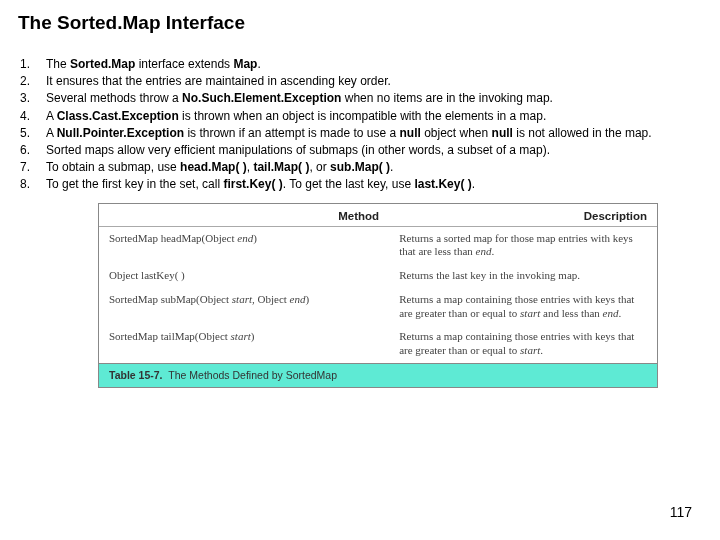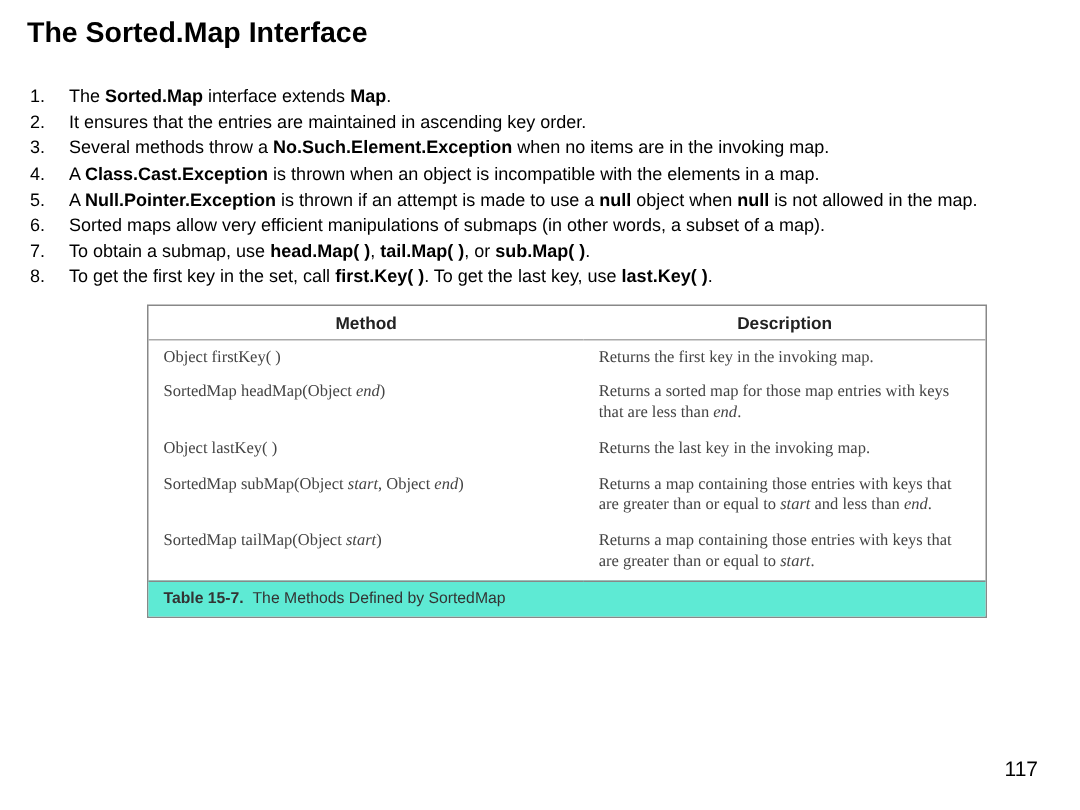--- a/index.html
+++ b/index.html
@@ -44,21 +44,21 @@
     background: #fff;
   }
   table {
     width: 100%;
     border-collapse: collapse;
     font-family: Georgia, 'Times New Roman', serif;
     font-size: 11px;
     color: #444;
   }
   th {
-    text-align: center;
+    text-align: right;
     font-family: Arial, sans-serif;
     font-weight: bold;
     color: #222;
     padding: 6px 10px 4px 10px;
     border-bottom: 1px solid #aaa;
     font-size: 11.5px;
   }
   td {
     padding: 5px 10px;
     vertical-align: top;
@@ -102,24 +102,20 @@
 <div class="table-wrap">
   <table>
     <thead>
       <tr>
         <th>Method</th>
         <th>Description</th>
       </tr>
     </thead>
     <tbody>
         <tr>
-          <td class="method">Object firstKey( )</td>
-          <td class="desc">Returns the first key in the invoking map.</td>
-        </tr>
-        <tr>
           <td class="method">SortedMap headMap(Object <i>end</i>)</td>
           <td class="desc">Returns a sorted map for those map entries with keys that are less than <i>end</i>.</td>
         </tr>
         <tr>
           <td class="method">Object lastKey( )</td>
           <td class="desc">Returns the last key in the invoking map.</td>
         </tr>
         <tr>
           <td class="method">SortedMap subMap(Object <i>start</i>, Object <i>end</i>)</td>
           <td class="desc">Returns a map containing those entries with keys that are greater than or equal to <i>start</i> and less than <i>end</i>.</td>

